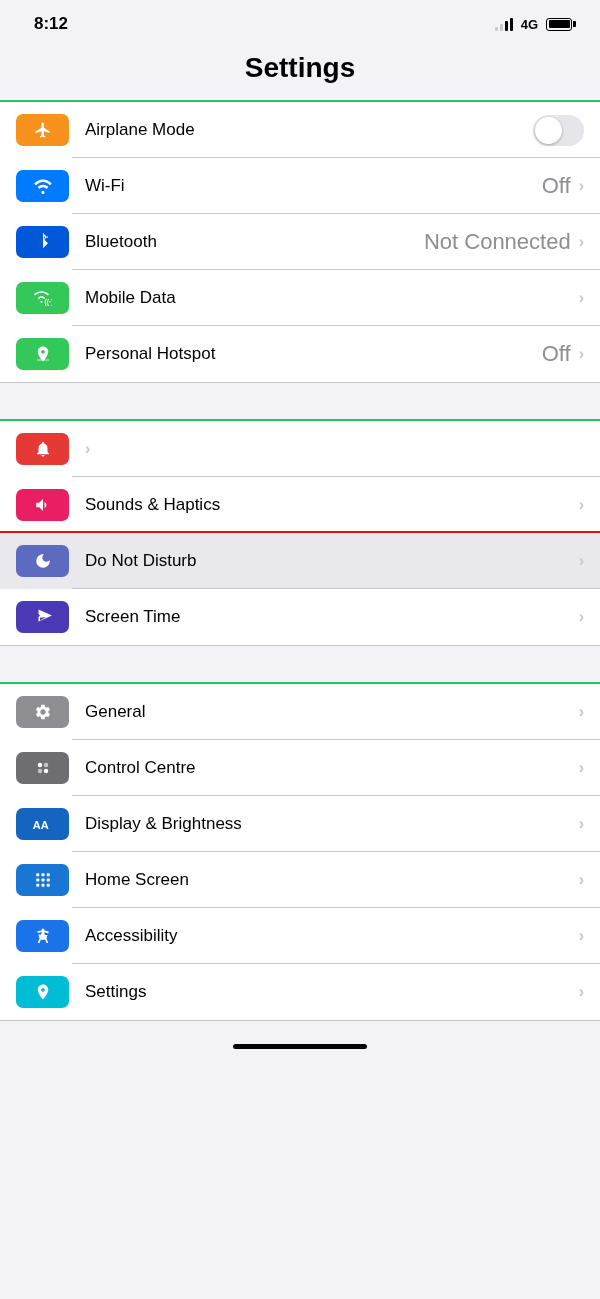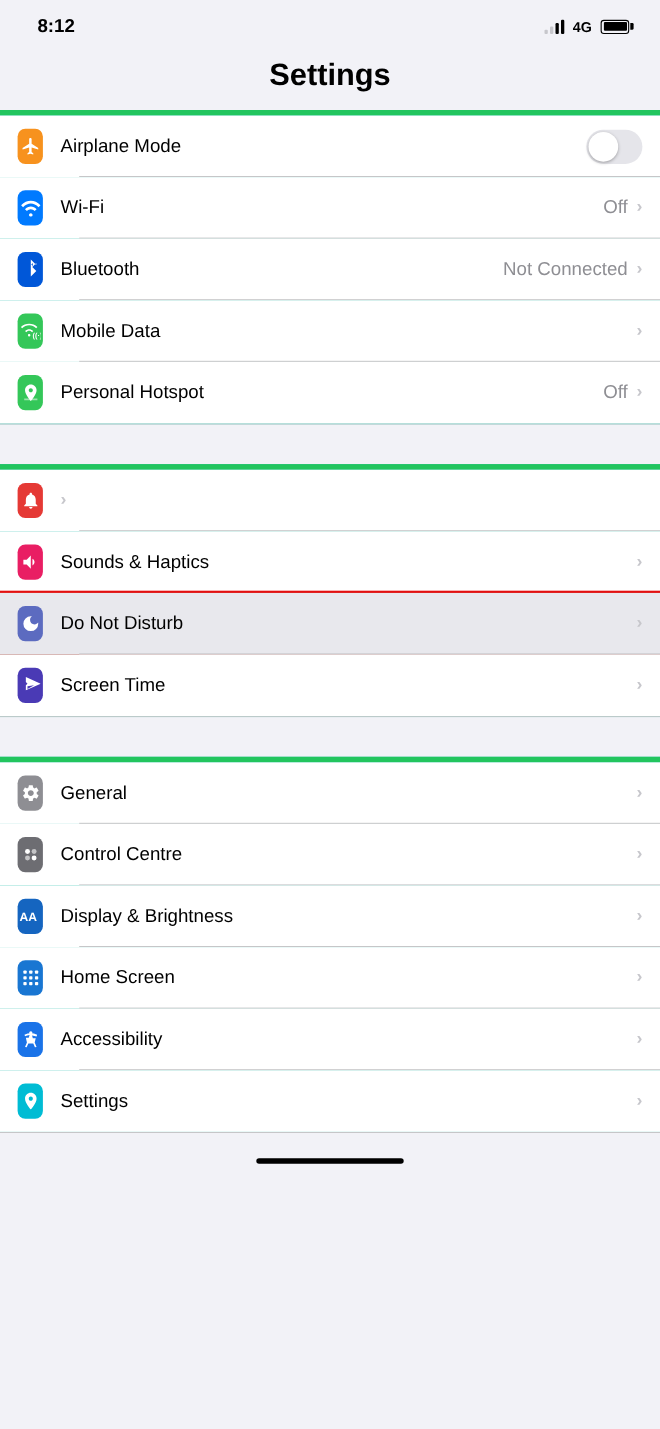--- a/index.html
+++ b/index.html
@@ -91,22 +91,22 @@
     
     .settings-group {
       margin-bottom: 0;
     }
     .group-divider {
       height: 36px;
       background: #f2f2f7;
     }
 
     .settings-list {
-      background: #14b8a6;
-      border-top: 5px solid #22c55e;
+      background: #c4b5fd;
+      border-top: 2px solid #22c55e;
       border-bottom: 1px solid #c6c6c8;
     }
 
     .settings-row {
       display: flex;
       align-items: center;
       background: #fff;
       min-height: 56px;
       padding: 0 16px;
       cursor: pointer;
@@ -122,40 +122,40 @@
       content: '';
       position: absolute;
       bottom: 0;
       left: 72px;
       right: 0;
       height: 1px;
       background: #c6c6c8;
     }
 
     .row-icon {
-      width: 23px;
+      width: 53px;
       height: 32px;
       border-radius: 7px;
       display: flex;
       align-items: center;
       justify-content: center;
       margin-right: 16px;
       flex-shrink: 0;
       font-size: 17px;
       color: #fff;
     }
 
     .row-label {
       flex: 1;
       font-size: 17px;
       color: #000;
     }
 
     .row-value {
-      font-size: 17px;
+      font-size: 22px;
       color: #8e8e93;
       margin-right: 8px;
     }
 
     .chevron {
       color: #c7c7cc;
       font-size: 16px;
       font-weight: 600;
     }
 

